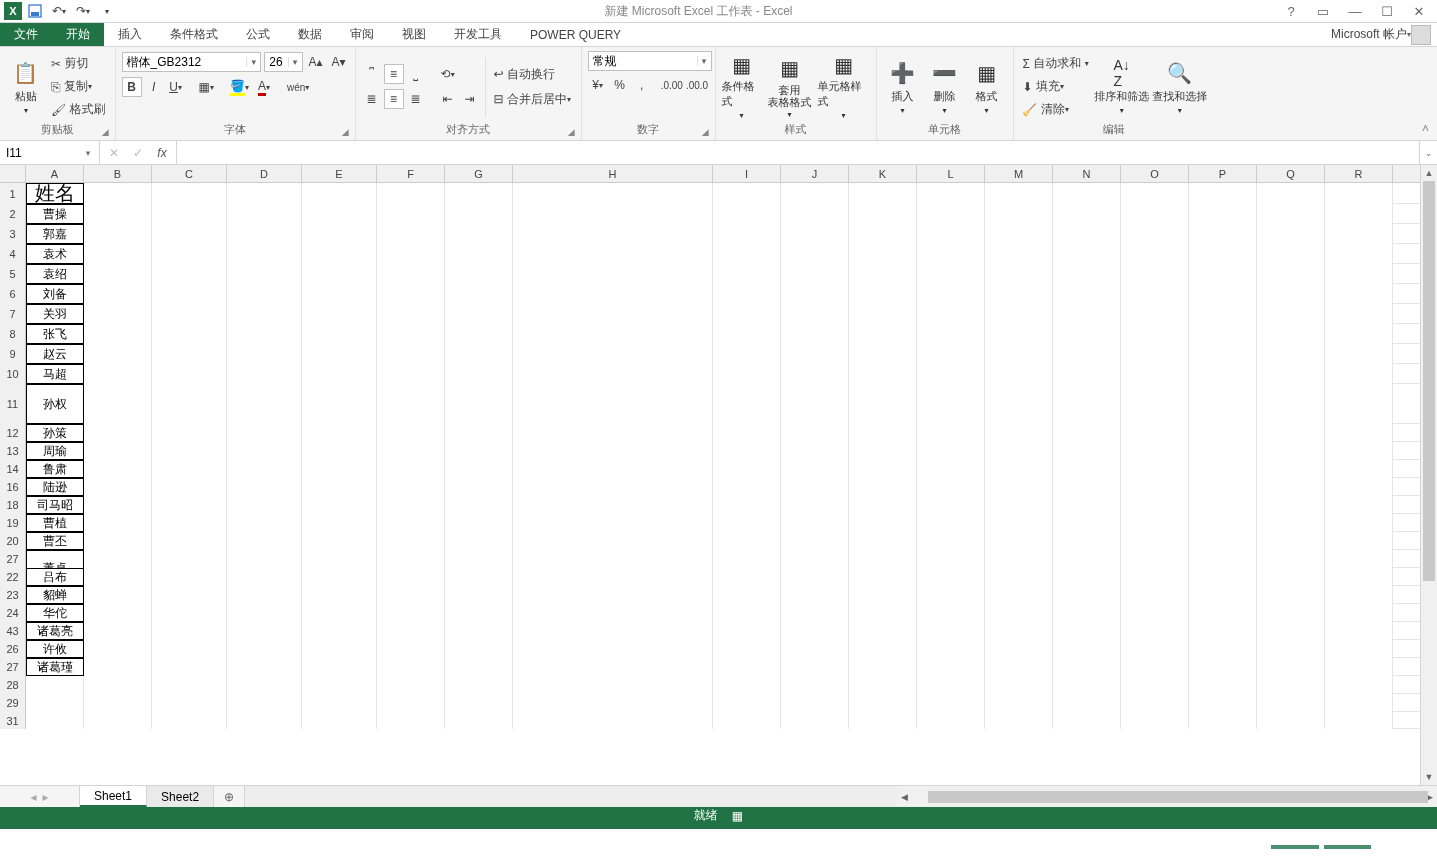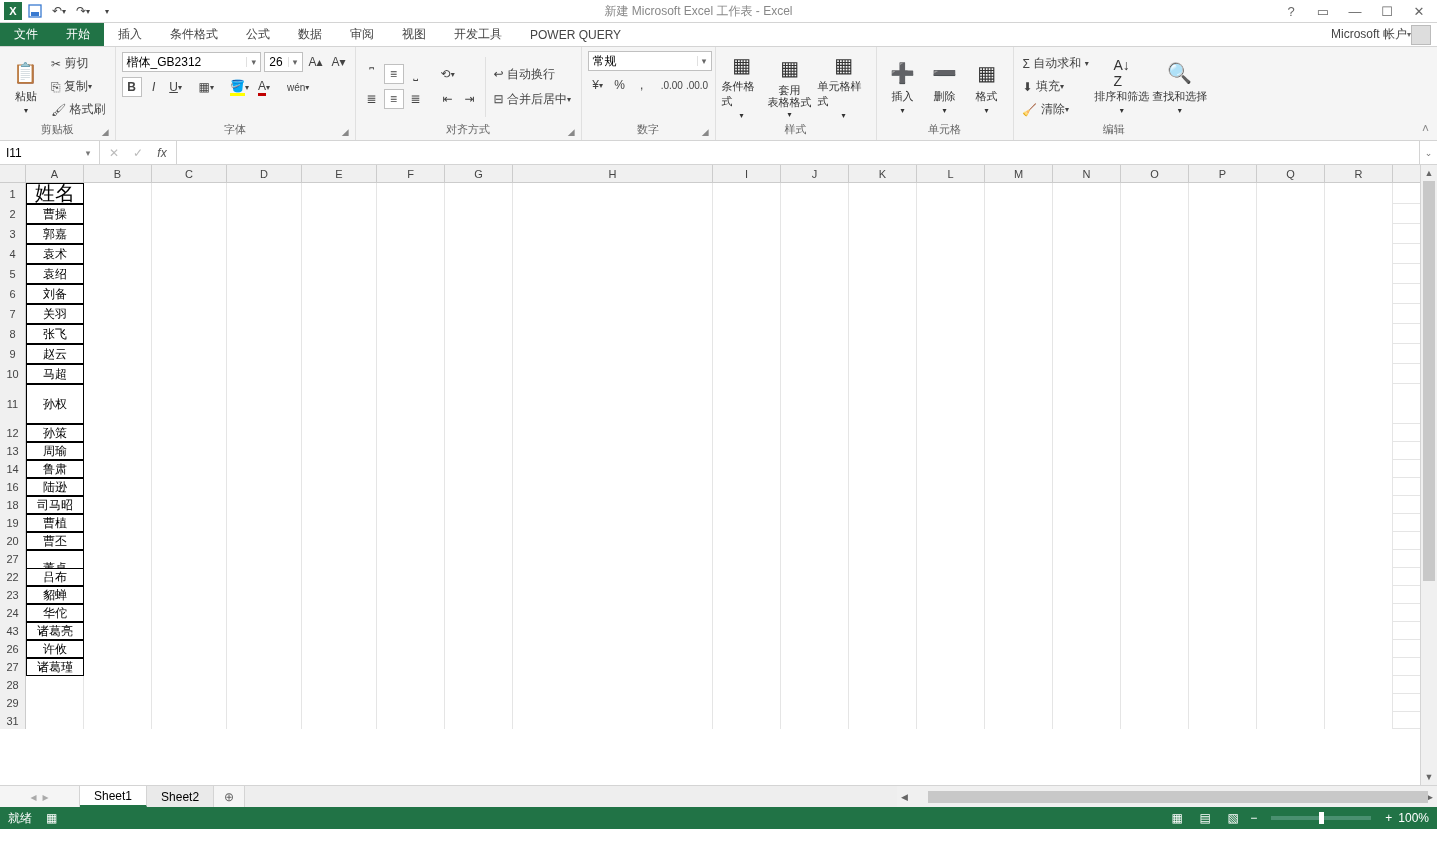--- a/index.html
+++ b/index.html
@@ -71,21 +71,21 @@
 .sheet-tab { padding: 0 14px; border-right: 1px solid #d4d4d4; background: #fff; display: flex; align-items: center; font-size: 12px; cursor: pointer; }
 .sheet-tab.active { border-bottom: 2px solid #217346; background: #fff; font-weight: 500; }
 .sheet-tab.inactive { background: #eaeaea; }
 .sheet-add { width: 30px; display: flex; align-items: center; justify-content: center; color: #666; cursor: pointer; }
 .sheet-spacer { flex: 1; background: #eee; border-left: 1px solid #d4d4d4; }
 .hscroll { width: 540px; display: flex; align-items: center; background: #f0f0f0; }
 .hscroll-track { flex: 1; height: 14px; background: #f0f0f0; position: relative; margin: 0 16px; }
 .hscroll-thumb { position: absolute; left: 0; width: 500px; top: 1px; bottom: 1px; background: #c8c8c8; }
 
 
-.status-bar { height: 22px; background: #217346; color: #fff; display: flex; align-items: center; padding: 0 8px; font-size: 12px; gap: 14px; }
+.status-bar { height: 22px; background: #217346; color: #fff; display: flex; align-items: center; padding: 0 8px; font-size: 12px; gap: 14px; flex-direction: column; }
 .status-left { display: flex; gap: 14px; align-items: center; }
 .status-right { margin-left: auto; display: flex; align-items: center; gap: 6px; }
 .view-btn { width: 22px; height: 18px; display: flex; align-items: center; justify-content: center; cursor: pointer; }
 .zoom-slider { width: 100px; height: 4px; background: #4a9070; position: relative; margin: 0 8px; }
 .zoom-thumb { position: absolute; left: 48px; top: -4px; width: 5px; height: 12px; background: #fff; }
 
 svg { display: block; }
 </style>
 </head>
 <body>

